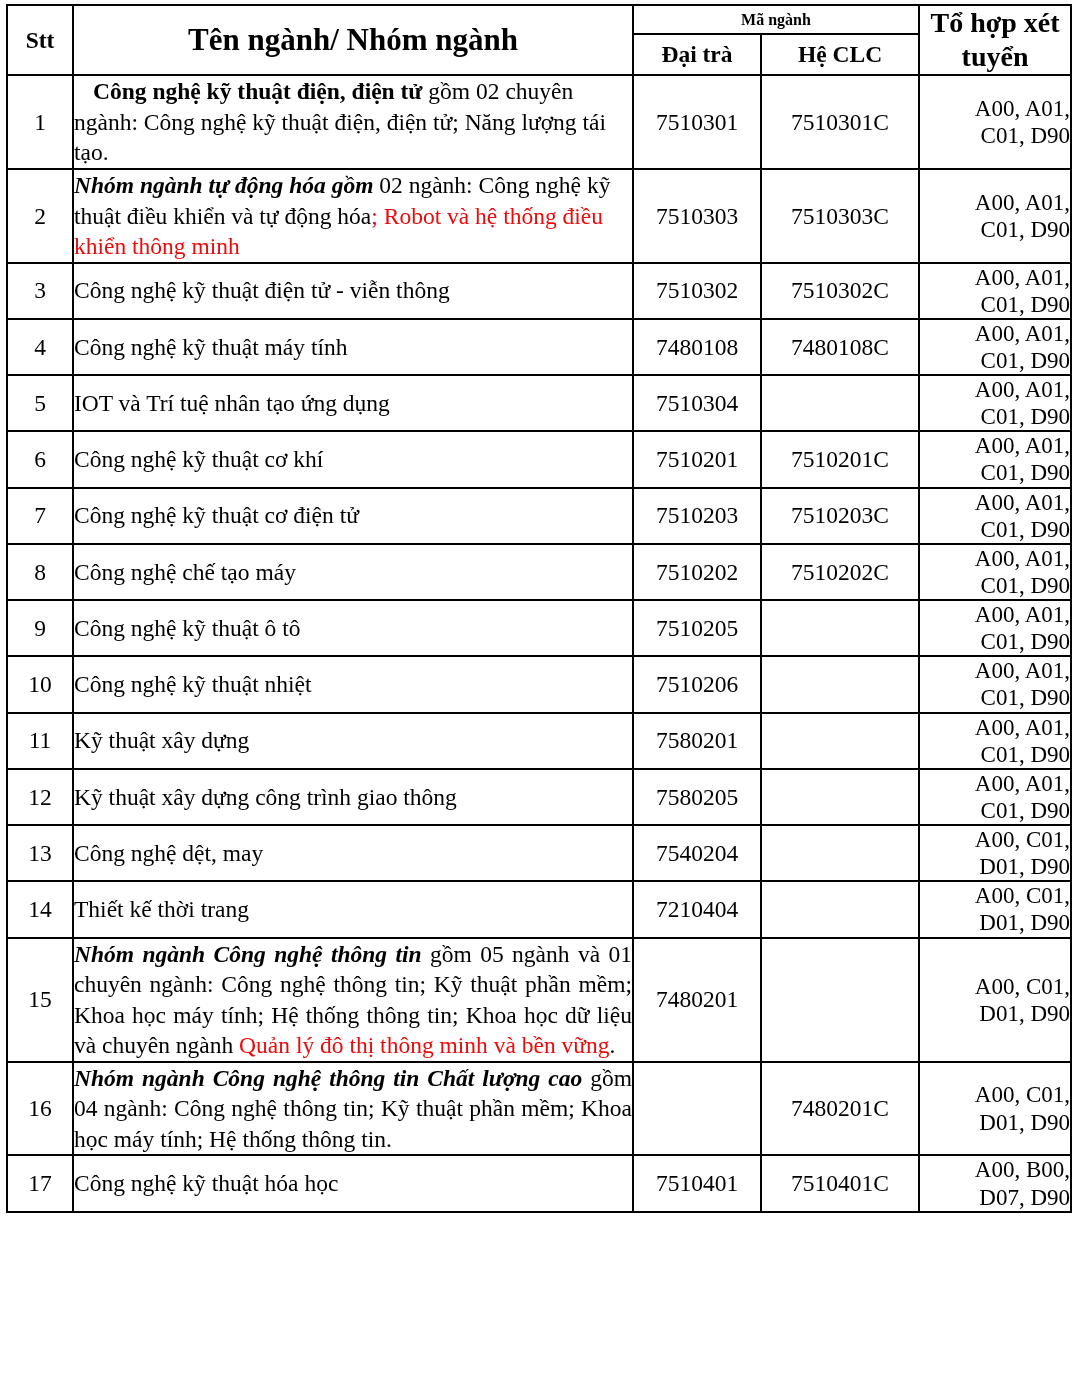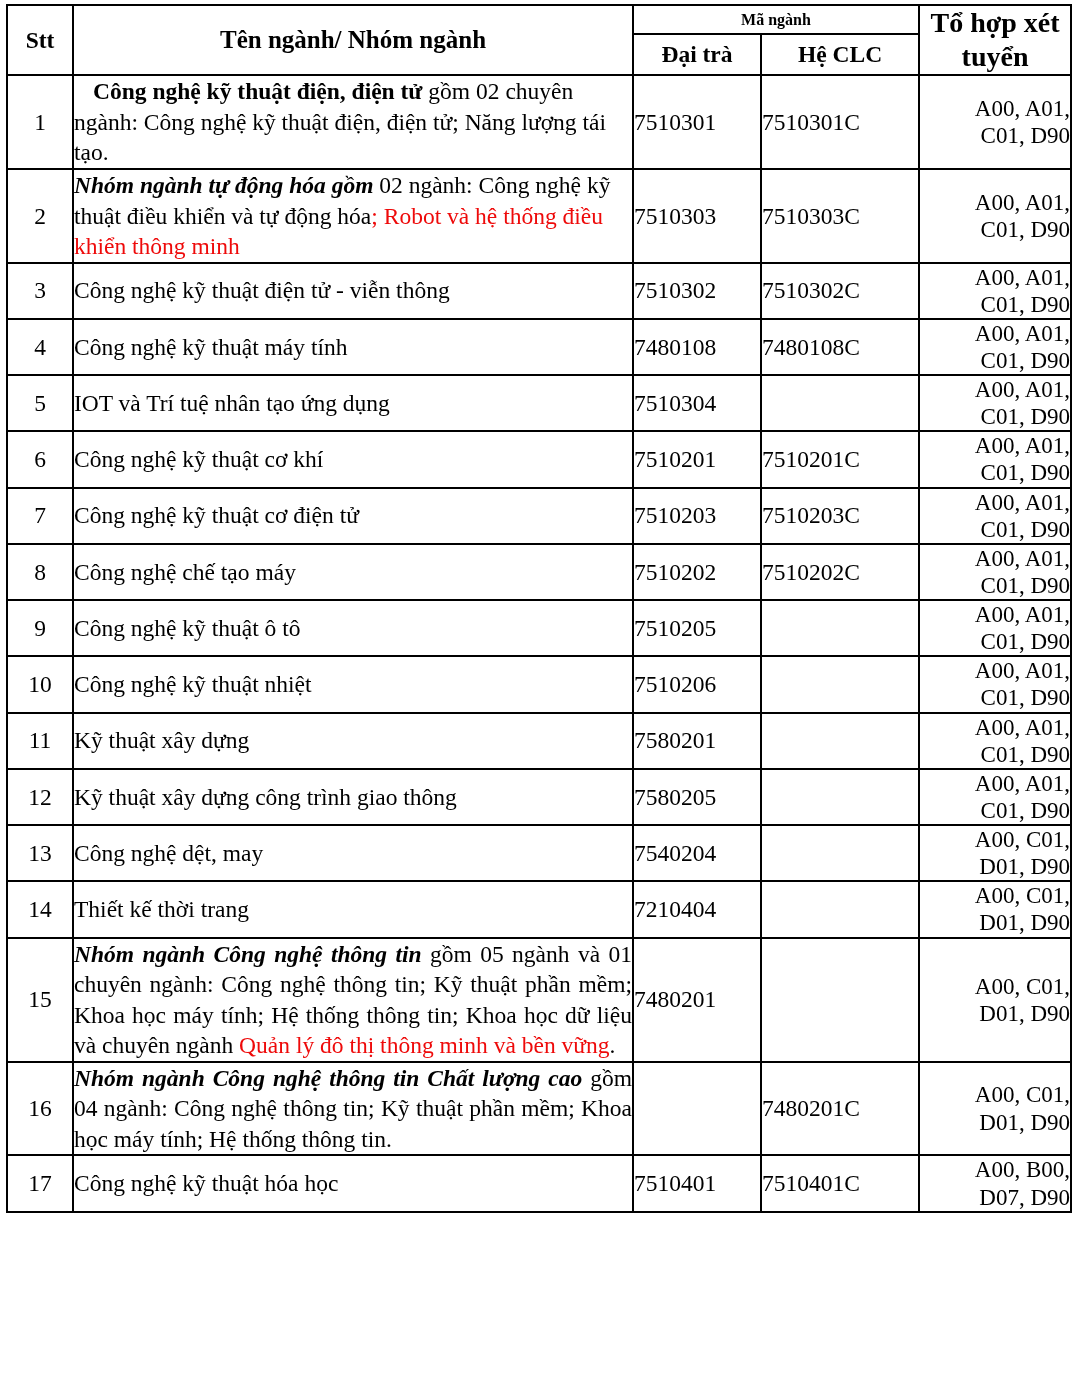--- a/index.html
+++ b/index.html
@@ -44,40 +44,41 @@
   col.c-th   { width: 152px; }
 
   
   thead th {
     font-weight: bold;
     text-align: center;
     line-height: 1.22;
     padding: 2px 3px;
   }
   th.h-stt      { font-size: 23.5px; }
-  th.h-name     { font-size: 25px; }
+  th.h-name     { font-size: 31px; }
   th.h-magroup  { font-size: 16px; border-bottom: 2.2px solid #000; }
   th.h-sub      { font-size: 23.5px; }
   th.h-tohop    { font-size: 28px; }
 
   
   td.stt {
     text-align: center;
     font-size: 23.5px;
   }
   td.name {
     text-align: left;
     padding: 5px 7px 6px 9px;
     font-size: 23.5px;
   }
   td.name.justify {
     text-align: justify;
     text-justify: inter-word;
   }
   td.code {
+    text-align: center;
     font-size: 23.5px;
     white-space: nowrap;
   }
   td.tohop {
     text-align: right;
     font-size: 23px;
     line-height: 1.18;
     padding: 2px 2px;
     white-space: pre-line;
   }

